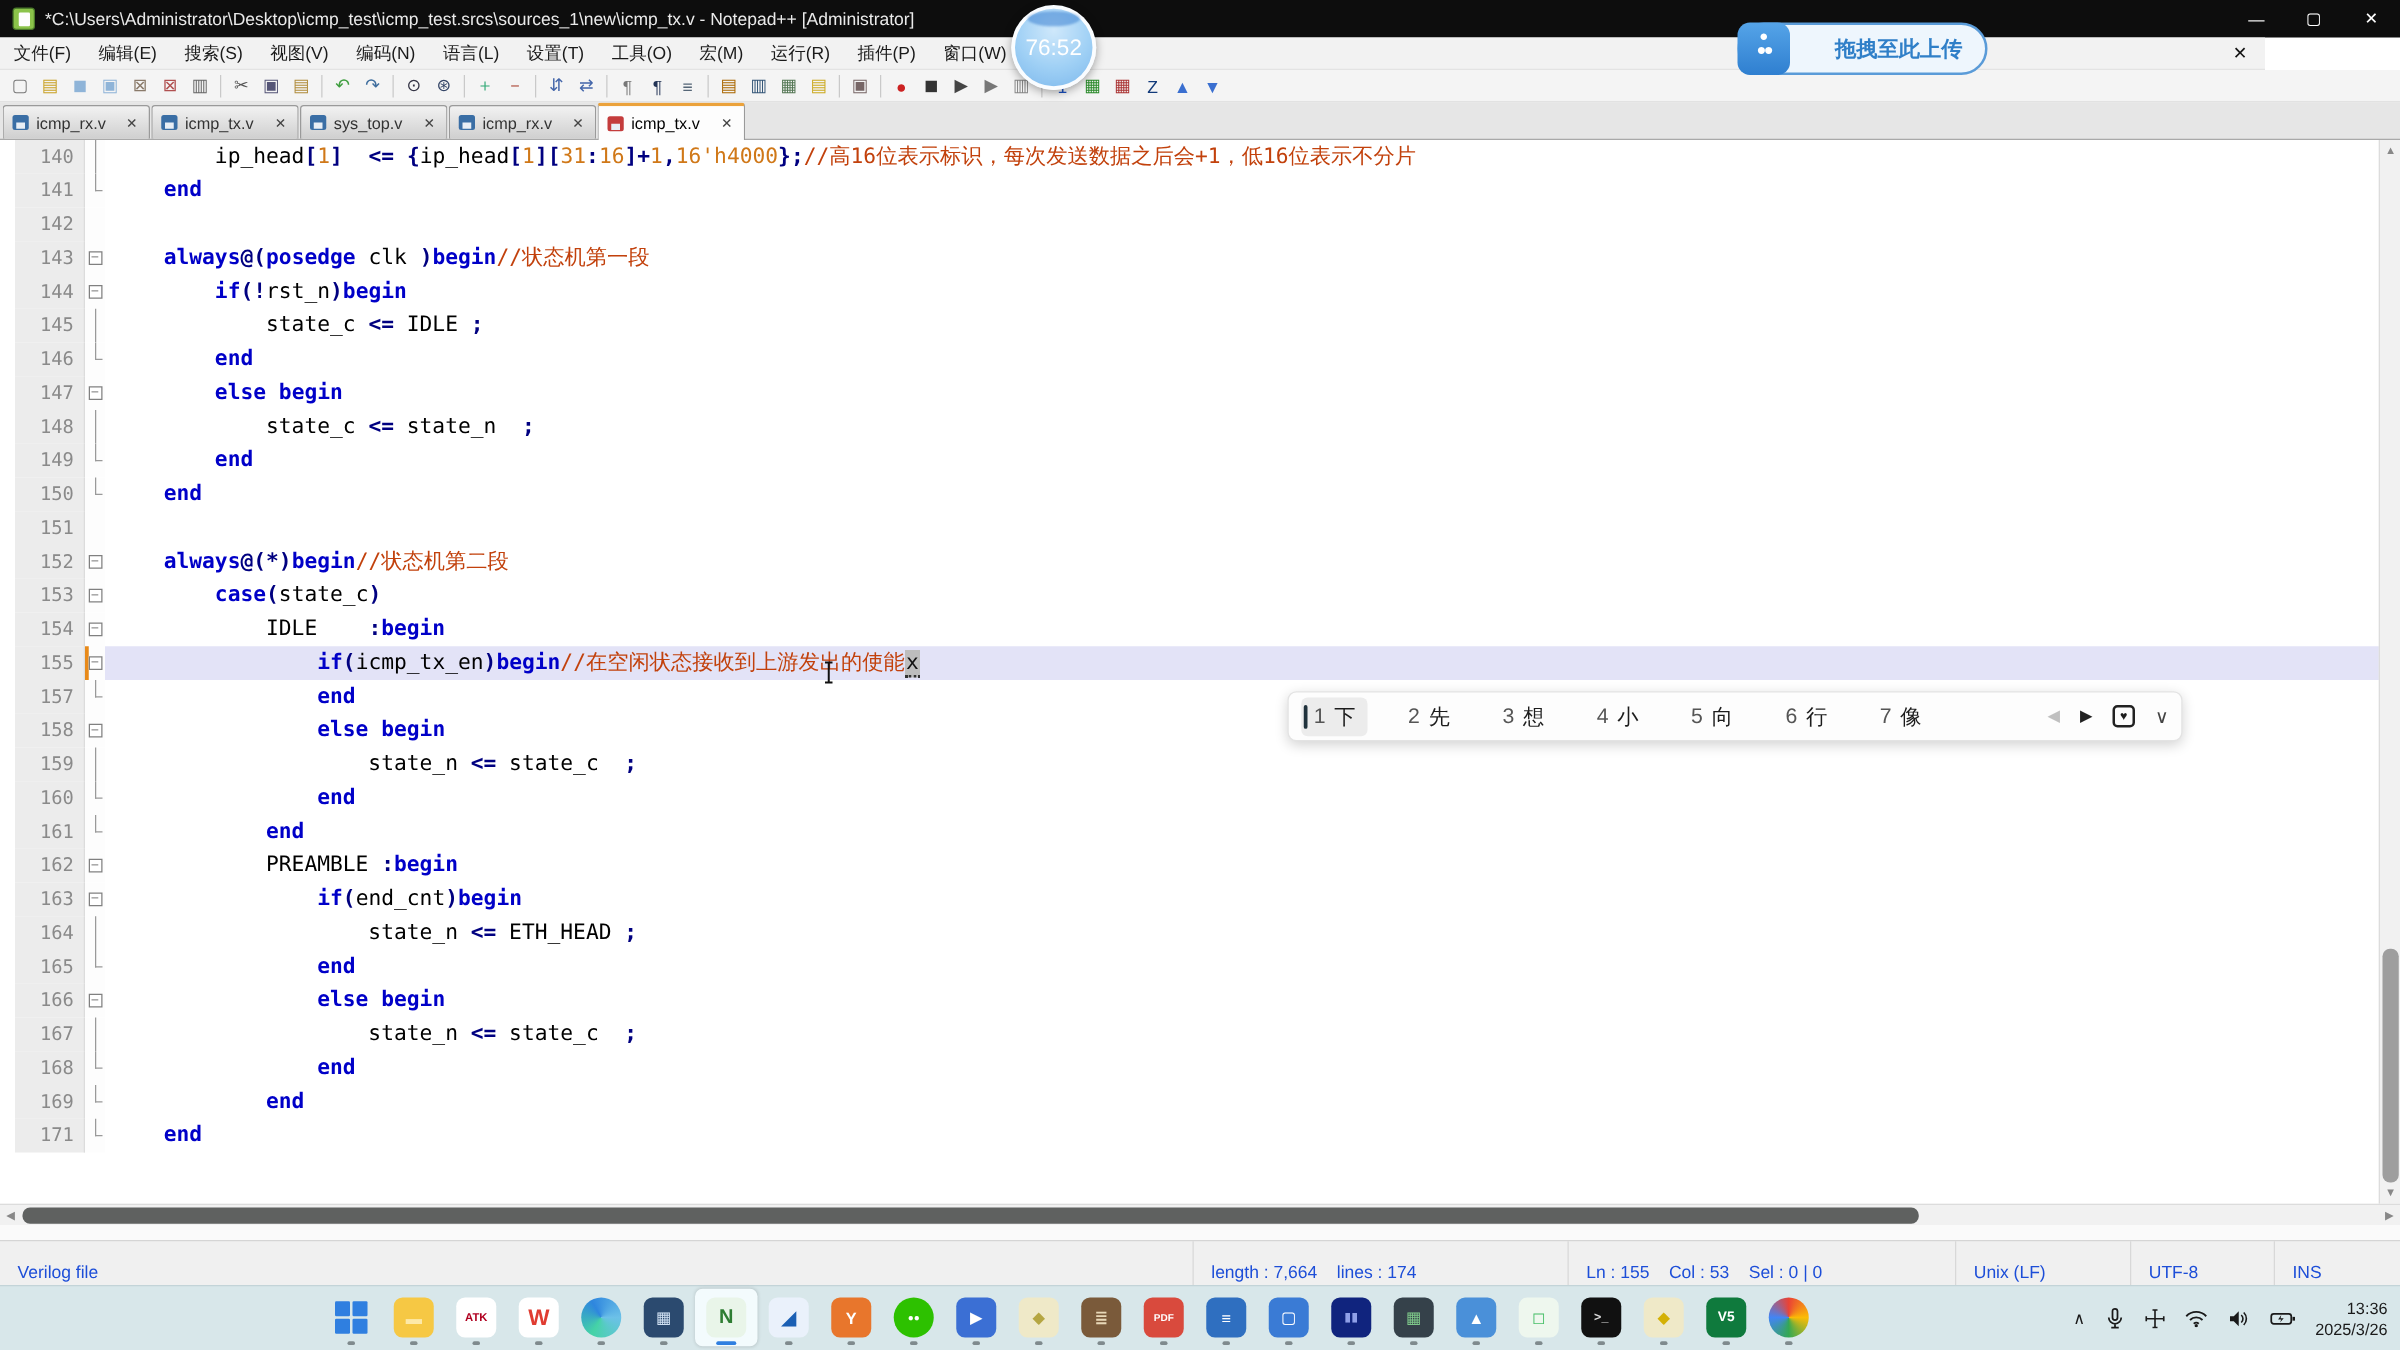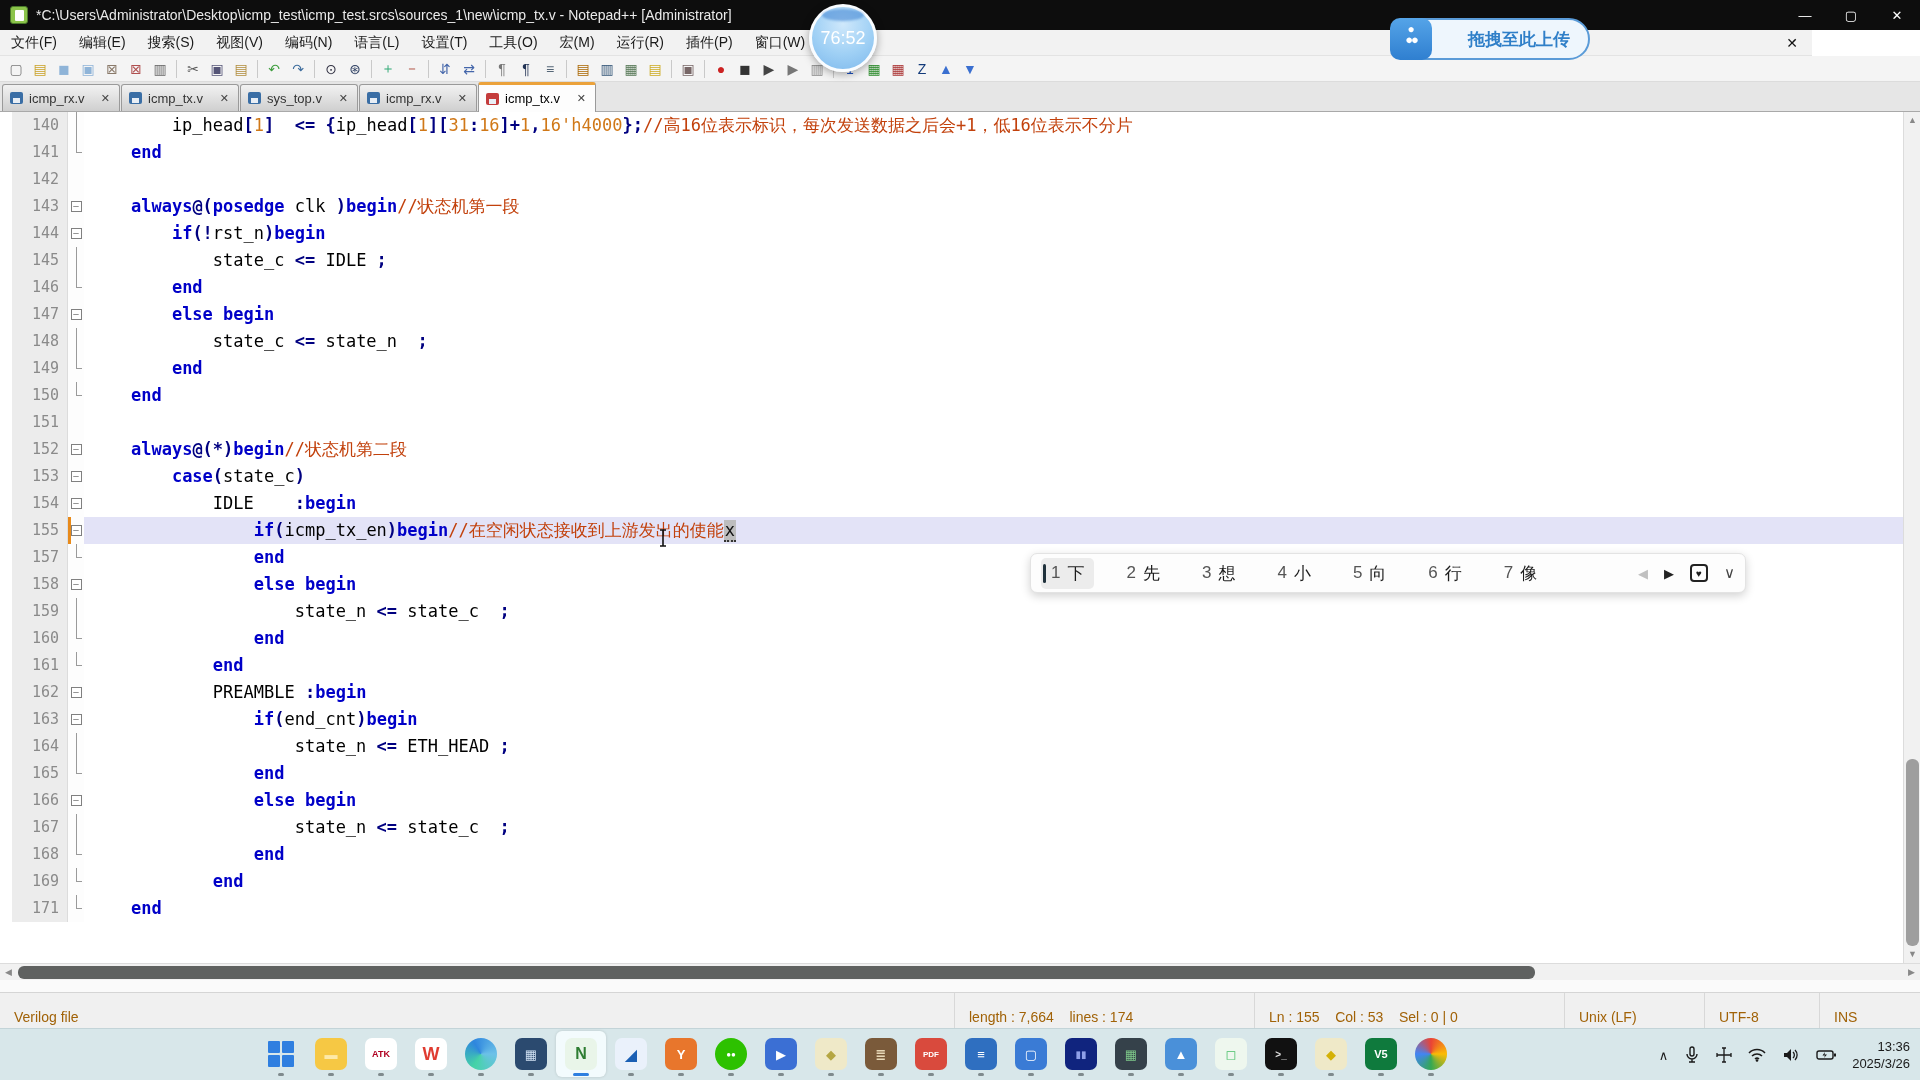--- a/index.html
+++ b/index.html
@@ -67,21 +67,21 @@
   #vscroll { position:absolute; right:0; top:112px; width:17px; height:851px; background:#f1f1f1; border-left:1px solid #dcdcdc; }
   #vscroll .arrow { position:absolute; left:0; width:17px; height:17px; font-size:9px; color:#888; text-align:center; line-height:17px; }
   #vthumb { position:absolute; left:2px; width:13px; top:76%; height:22%; background:#9e9e9e; border-radius:6px; }
   #hscroll { position:absolute; left:0; top:963px; width:1920px; height:17px; background:#f1f1f1; border-top:1px solid #dcdcdc; }
   #hscroll .arrow { position:absolute; top:0; width:17px; height:17px; font-size:9px; color:#888; text-align:center; line-height:17px; }
   #hthumb { position:absolute; left:18px; top:2px; width:79%; height:13px; background:#5f6160; border-radius:6px; }
   #app-gap { position:absolute; left:0; top:980px; width:1920px; height:12px; background:#fafafa; }
 
   
   #statusbar { position:absolute; left:0; top:992px; width:1920px; height:48px; background:#f0f0f0;
-    border-top:1px solid #d5d5d5; display:flex; align-items:center; font-size:14px; color:#a16207; }
+    border-top:1px solid #d5d5d5; display:flex; align-items:center; font-size:14px; color:#1d4ed8; }
   .sb-seg { height:100%; display:flex; align-items:center; padding:0 14px; border-right:1px solid #d8d8d8; white-space:pre; }
   #sb-doc { flex:1; }
   #sb-len { width:300px; } #sb-pos { width:310px; } #sb-eol { width:140px; } #sb-enc { width:115px; } #sb-ins { width:100px; border-right:none; }
 
   
   #taskbar { position:absolute; left:0; top:1028px; width:1920px; height:52px; background:#d8e7ea; border-top:1px solid #c3d4d8; }
   #apps { position:absolute; left:256px; top:2px; display:flex; }
   .app { width:50px; height:46px; display:flex; flex-direction:column; align-items:center; justify-content:center; position:relative; border-radius:6px; }
   .app .ic { width:32px; height:32px; border-radius:7px; display:flex; align-items:center; justify-content:center; font-weight:bold; }
   .app .dot { position:absolute; bottom:1px; width:6px; height:3px; border-radius:2px; background:#7f8a8d; }

